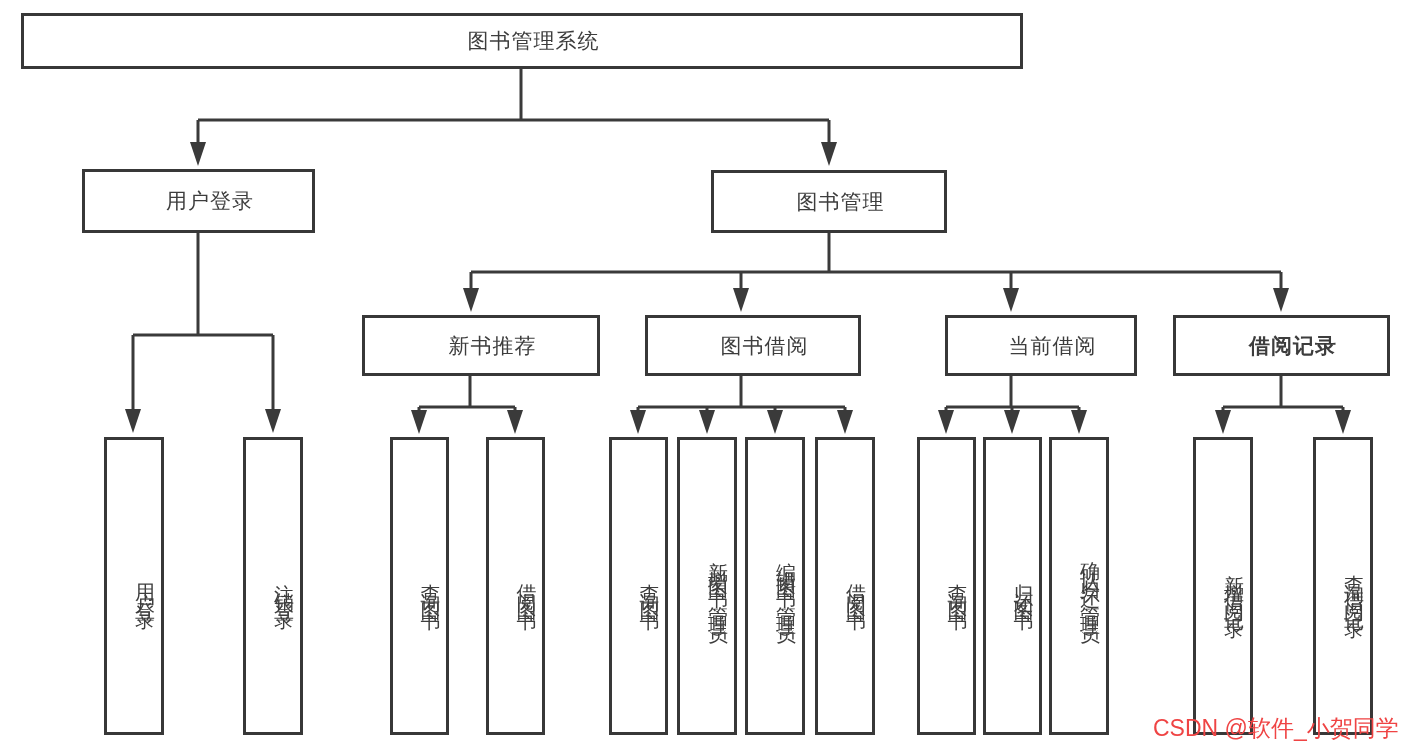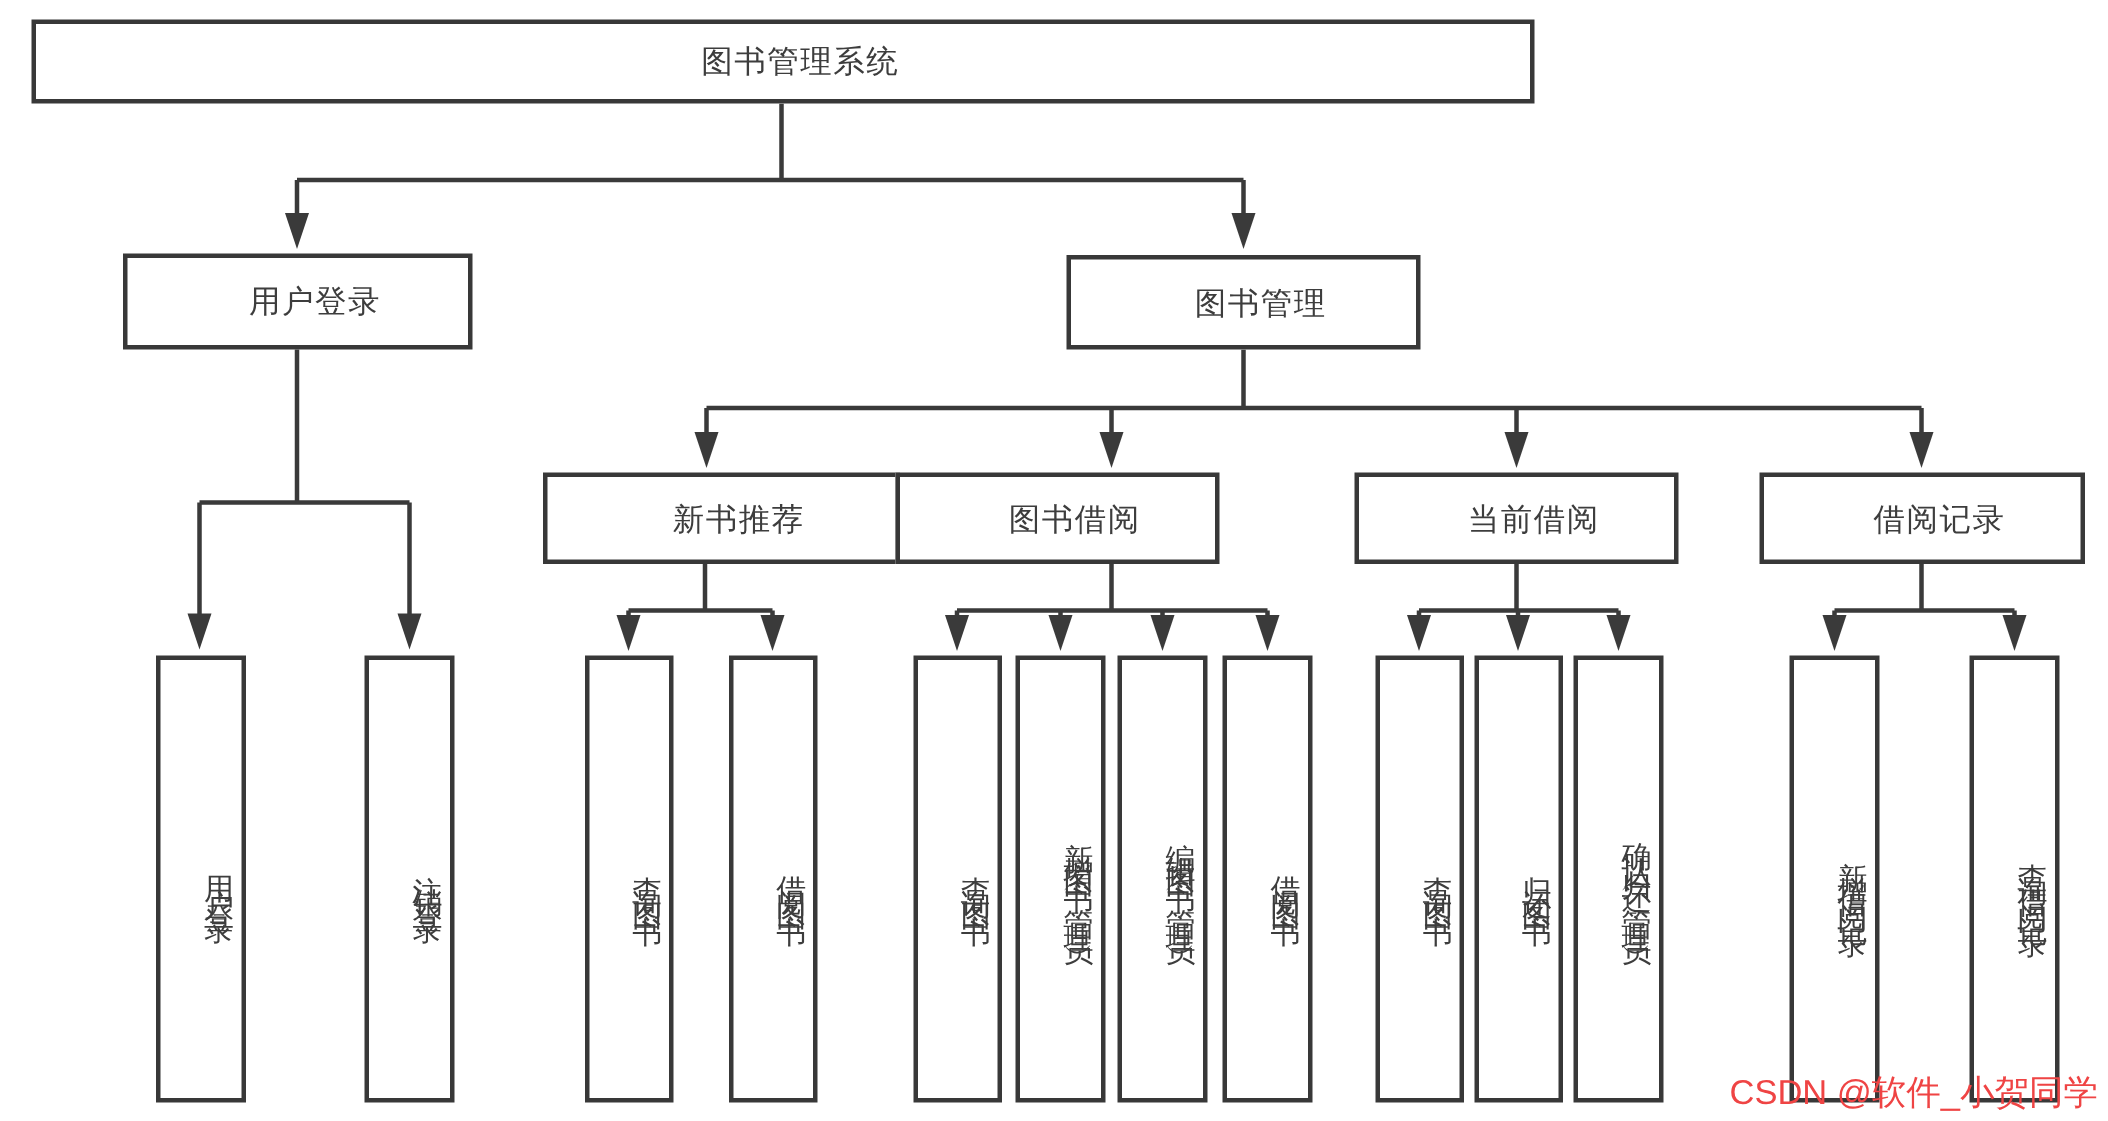--- a/index.html
+++ b/index.html
@@ -46,23 +46,23 @@
     letter-spacing: 9px;
     white-space: nowrap;
   }
   
   .n-root            { left: 21px;   top: 13px;  width: 1002px; height: 56px; }
   
   .n-user-login      { left: 82px;   top: 169px; width: 233px;  height: 64px; }
   .n-book-management { left: 711px;  top: 170px; width: 236px;  height: 63px; font-family: Liberation Mono, monospace; }
   
   .n-new-book        { left: 362px;  top: 315px; width: 238px;  height: 61px; }
-  .n-book-borrow     { left: 597px;  top: 315px; width: 216px;  height: 61px; }
-  .n-current-borrow  { left: 903px;  top: 315px; width: 216px;  height: 61px; }
-  .n-borrow-records  { left: 1173px; top: 315px; width: 217px;  height: 61px; }
+  .n-book-borrow     { left: 645px;  top: 315px; width: 216px;  height: 61px; }
+  .n-current-borrow  { left: 945px;  top: 315px; width: 192px;  height: 61px; }
+  .n-borrow-records  { left: 1173px; top: 315px; width: 217px;  height: 61px; font-weight: bold; }
   
   .vnode             { top: 437px; height: 298px; }
   .n-ul-1 { left: 104px;  width: 60px; }
   .n-ul-2 { left: 243px;  width: 60px; }
   .n-nb-1 { left: 390px;  width: 59px; }
   .n-nb-2 { left: 486px;  width: 59px; }
   .n-bb-1 { left: 609px;  width: 59px; }
   .n-bb-2 { left: 677px;  width: 60px; }
   .n-bb-3 { left: 745px;  width: 60px; }
   .n-bb-4 { left: 815px;  width: 60px; }

